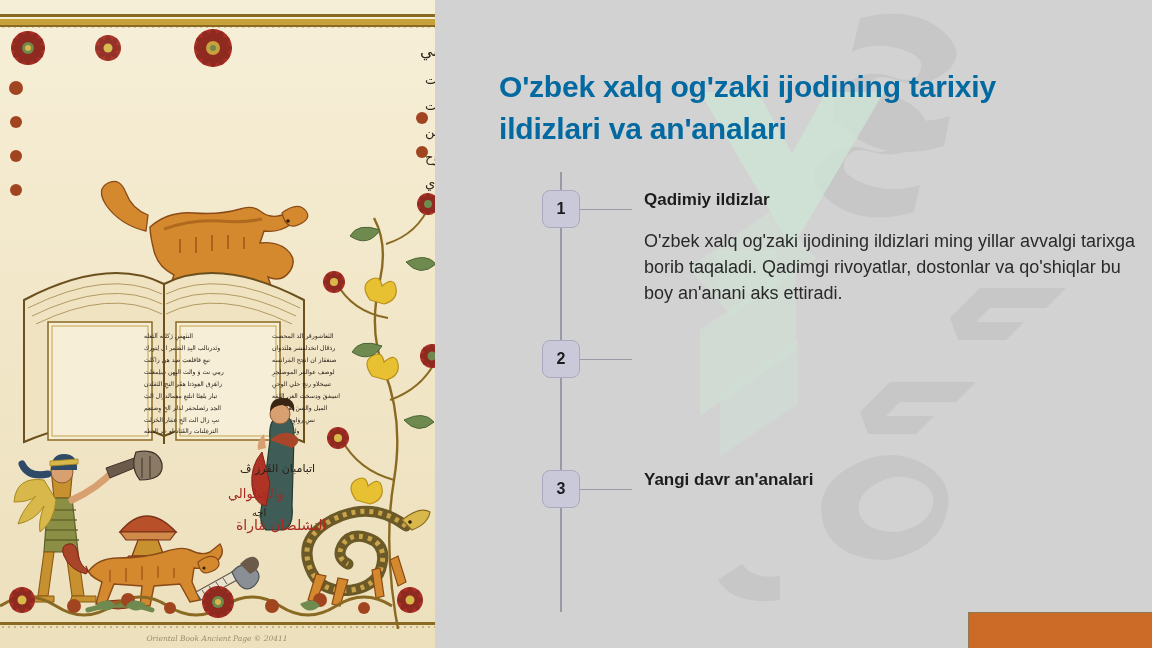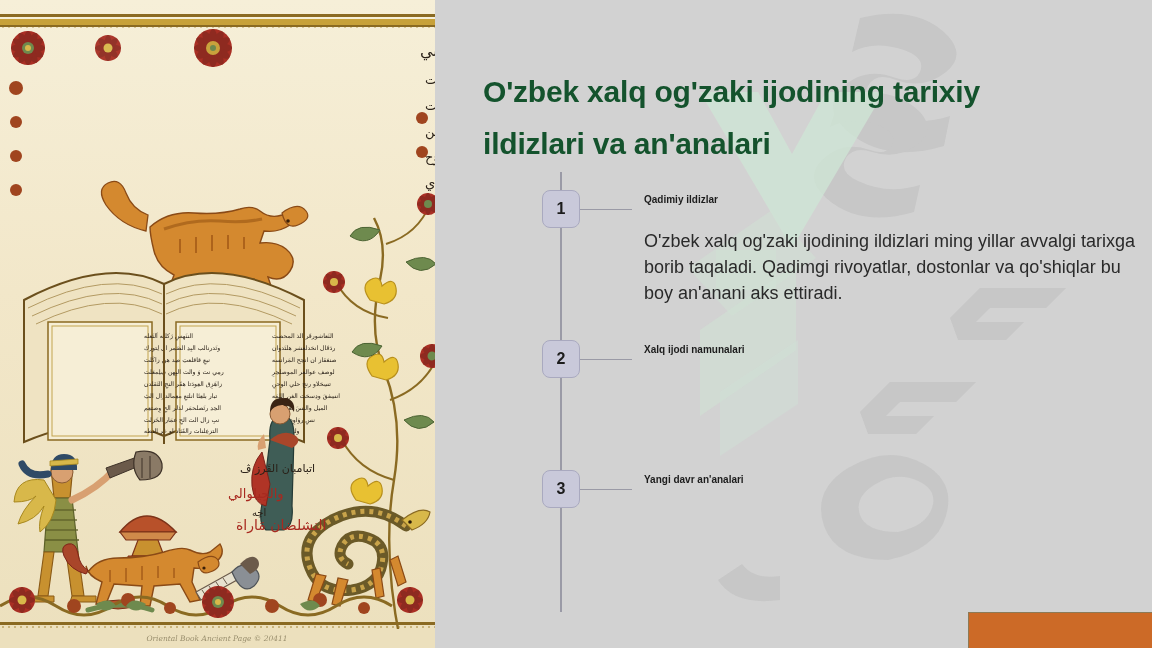--- a/index.html
+++ b/index.html
@@ -16,22 +16,22 @@
   .wm-mint{fill:#cfe7d6;opacity:.75;}
   .wm-gray{fill:#c6c6c6;opacity:.9;}
 
   
   .illo{position:absolute;left:0;top:0;width:435px;height:648px;overflow:hidden;}
   .illo svg{display:block;}
 
   
   .content{position:absolute;left:435px;top:0;right:0;bottom:0;}
   .title{
-    position:absolute;left:48px;top:46px;width:560px;
-    font-size:30px;line-height:52px;font-weight:bold;color:#14532d;
+    position:absolute;left:64px;top:46px;width:560px;
+    font-size:30px;line-height:42px;font-weight:bold;color:#0369a1;
     letter-spacing:-.2px;
   }
 
   .timeline{position:absolute;left:52px;top:150px;right:30px;bottom:0;}
   .axis{
     position:absolute;left:73px;top:22px;width:2px;height:440px;
     background:#9a9aa6;
   }
 
   .step{position:absolute;left:0;width:100%;}
@@ -45,21 +45,21 @@
     display:flex;align-items:center;justify-content:center;
     font-size:16px;font-weight:bold;color:#1c1c1c;
     box-sizing:border-box;z-index:2;
   }
   .connector{
     position:absolute;left:93px;top:19px;width:52px;height:1px;
     background:#9a9aa6;
   }
   .step-body{position:absolute;left:157px;top:0;width:505px;}
   .step-title{
-    font-size:10px;font-weight:bold;color:#1c1c1c;
+    font-size:17px;font-weight:bold;color:#1c1c1c;
     line-height:20px;margin:0 0 18px 0;
   }
   .step-desc{
     font-size:18px;color:#2a2a2a;line-height:26px;margin:0;
   }
 
   
   .accent{
     position:absolute;left:968px;top:612px;width:184px;height:36px;
     background:#cc6a27;border-top:1px solid #8d7a55;border-left:1px solid #8d7a55;
@@ -451,21 +451,20 @@
         <div class="step-body">
           <p class="step-title">Qadimiy ildizlar</p>
           <p class="step-desc">O'zbek xalq og'zaki ijodining ildizlari ming yillar avvalgi tarixga borib taqaladi. Qadimgi rivoyatlar, dostonlar va qo'shiqlar bu boy an'anani aks ettiradi.</p>
         </div>
       </div>
 
       <div class="step step-2">
         <div class="badge">2</div>
         <div class="connector"></div>
         <div class="step-body">
-          <p class="step-title">Xalq ijodi namunalari</p>
         </div>
       </div>
 
       <div class="step step-3">
         <div class="badge">3</div>
         <div class="connector"></div>
         <div class="step-body">
           <p class="step-title">Yangi davr an'analari</p>
         </div>
       </div>

